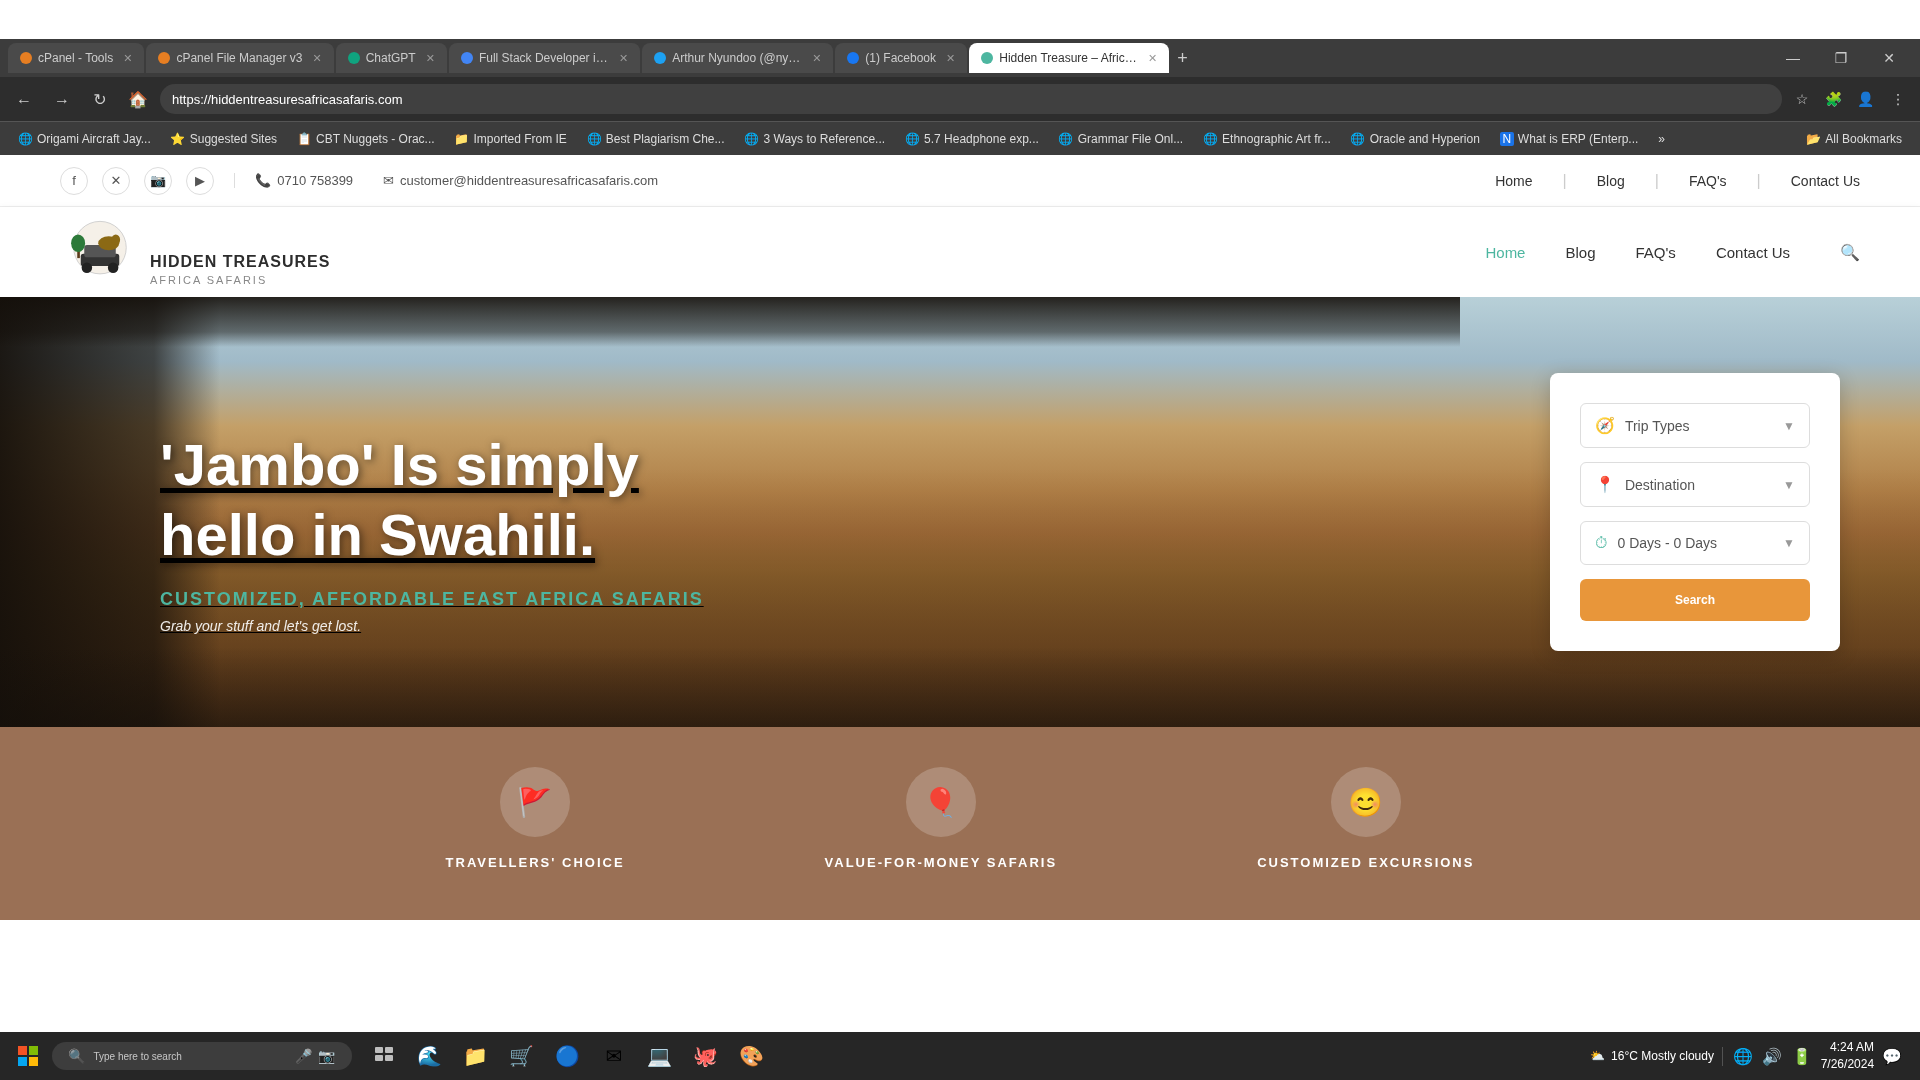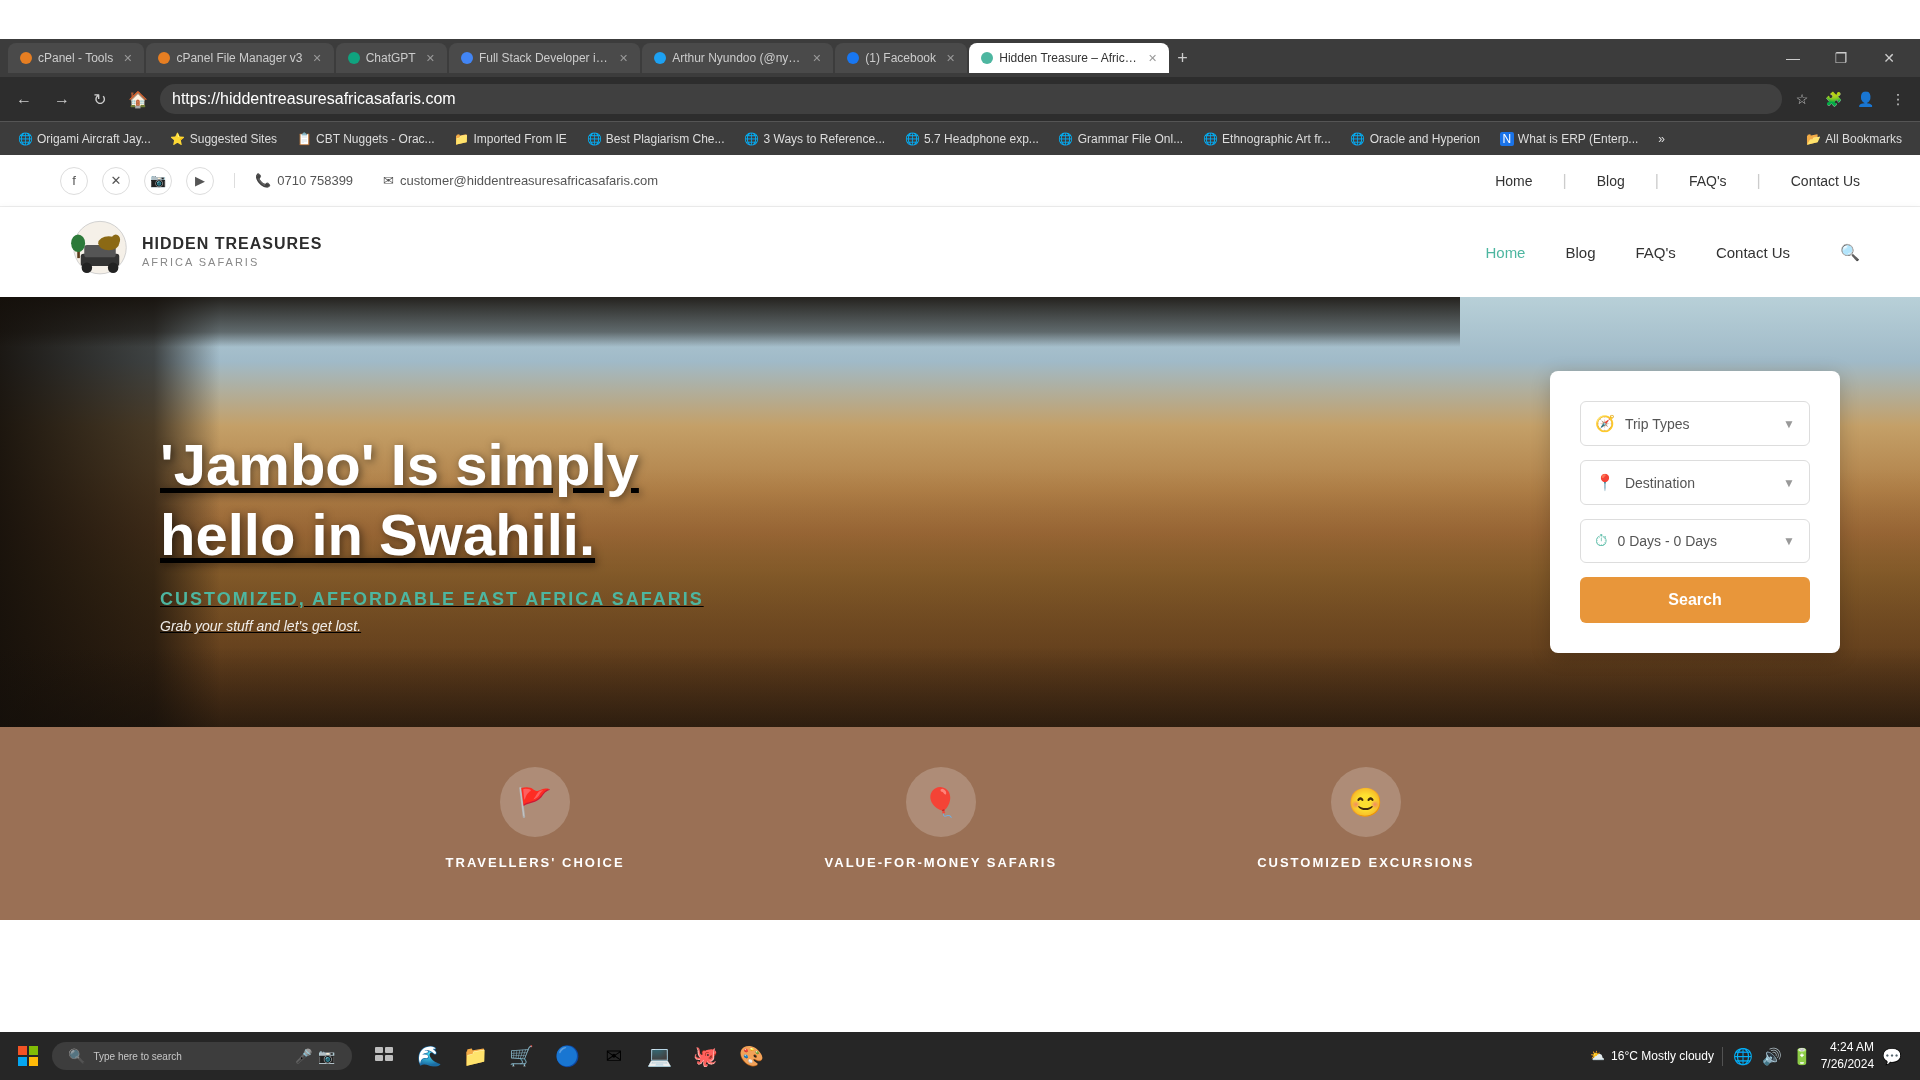--- a/index.html
+++ b/index.html
@@ -80,21 +80,21 @@
       display: flex; align-items: center; justify-content: center;
     }
     .address-input {
       flex: 1;
       height: 30px;
       background: #404040;
       border: none;
       border-radius: 15px;
       color: #fff;
       padding: 0 12px;
-      font-size: 16px;
+      font-size: 13px;
     }
     .browser-toolbar-icons {
       display: flex;
       align-items: center;
       gap: 4px;
     }
     .toolbar-icon {
       width: 28px;
       height: 28px;
       border: none;
@@ -193,22 +193,22 @@
     .main-nav {
       background: #fff;
       height: 90px;
       display: flex;
       align-items: center;
       padding: 0 60px;
       box-shadow: 0 2px 8px rgba(0,0,0,0.08);
     }
     .logo-area {
       display: flex;
-      align-items: center;
-      gap: 2px;
+      align-items: flex-end;
+      gap: 10px;
     }
     .main-nav-links {
       margin-left: auto;
       display: flex;
       gap: 40px;
       align-items: center;
     }
     .main-nav-links a {
       font-size: 15px;
       color: #333;
@@ -318,21 +318,21 @@
       font-size: 12px;
       color: #999;
     }
 
     .search-btn {
       background: #e8963a;
       color: #fff;
       border: none;
       border-radius: 6px;
       padding: 14px;
-      font-size: 16px;
+      font-size: 12px;
       font-weight: 600;
       cursor: pointer;
       text-align: center;
     }
 
     
     .features-section {
       background: #9a7055;
       padding: 40px 0 50px;
       display: flex;

